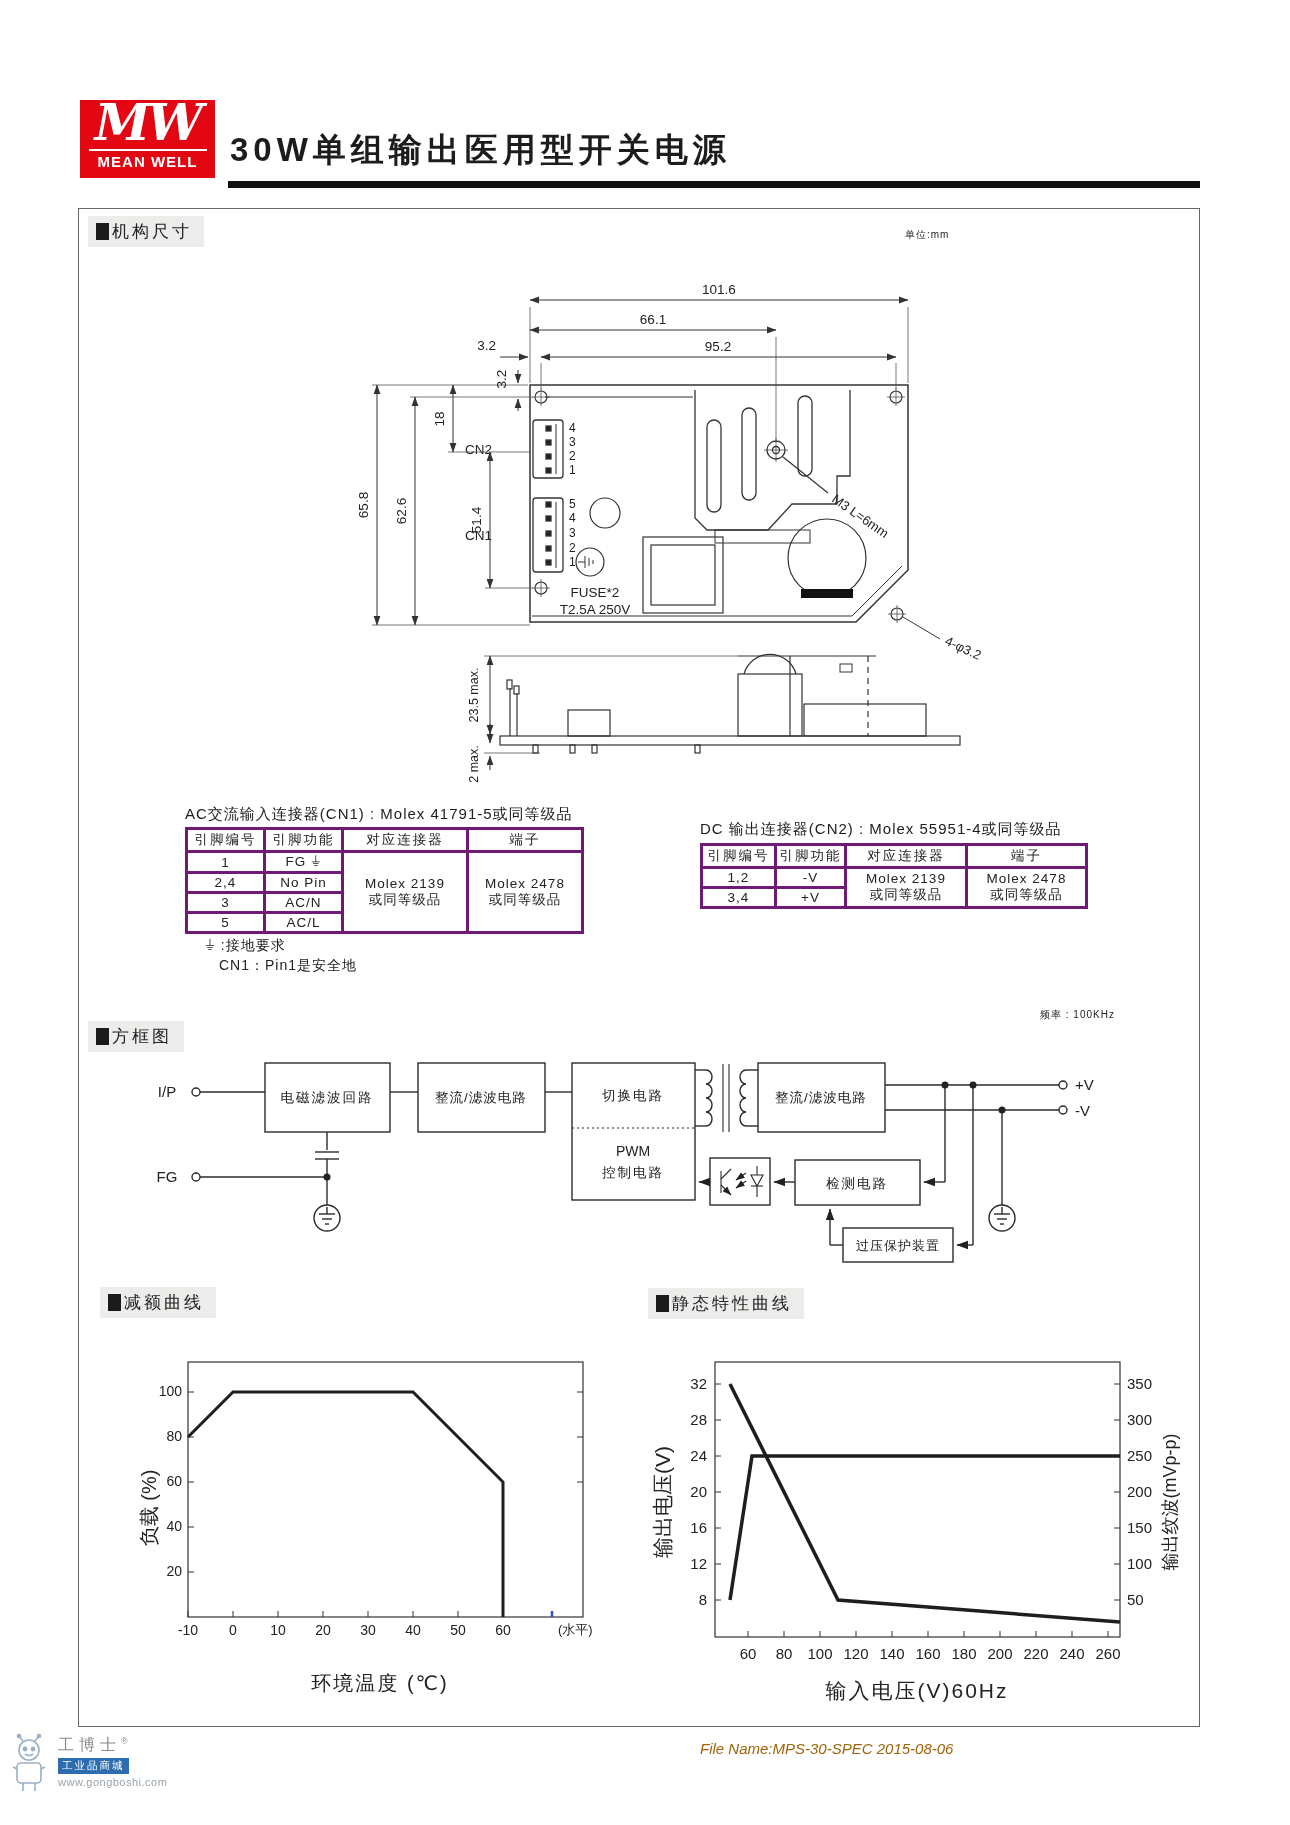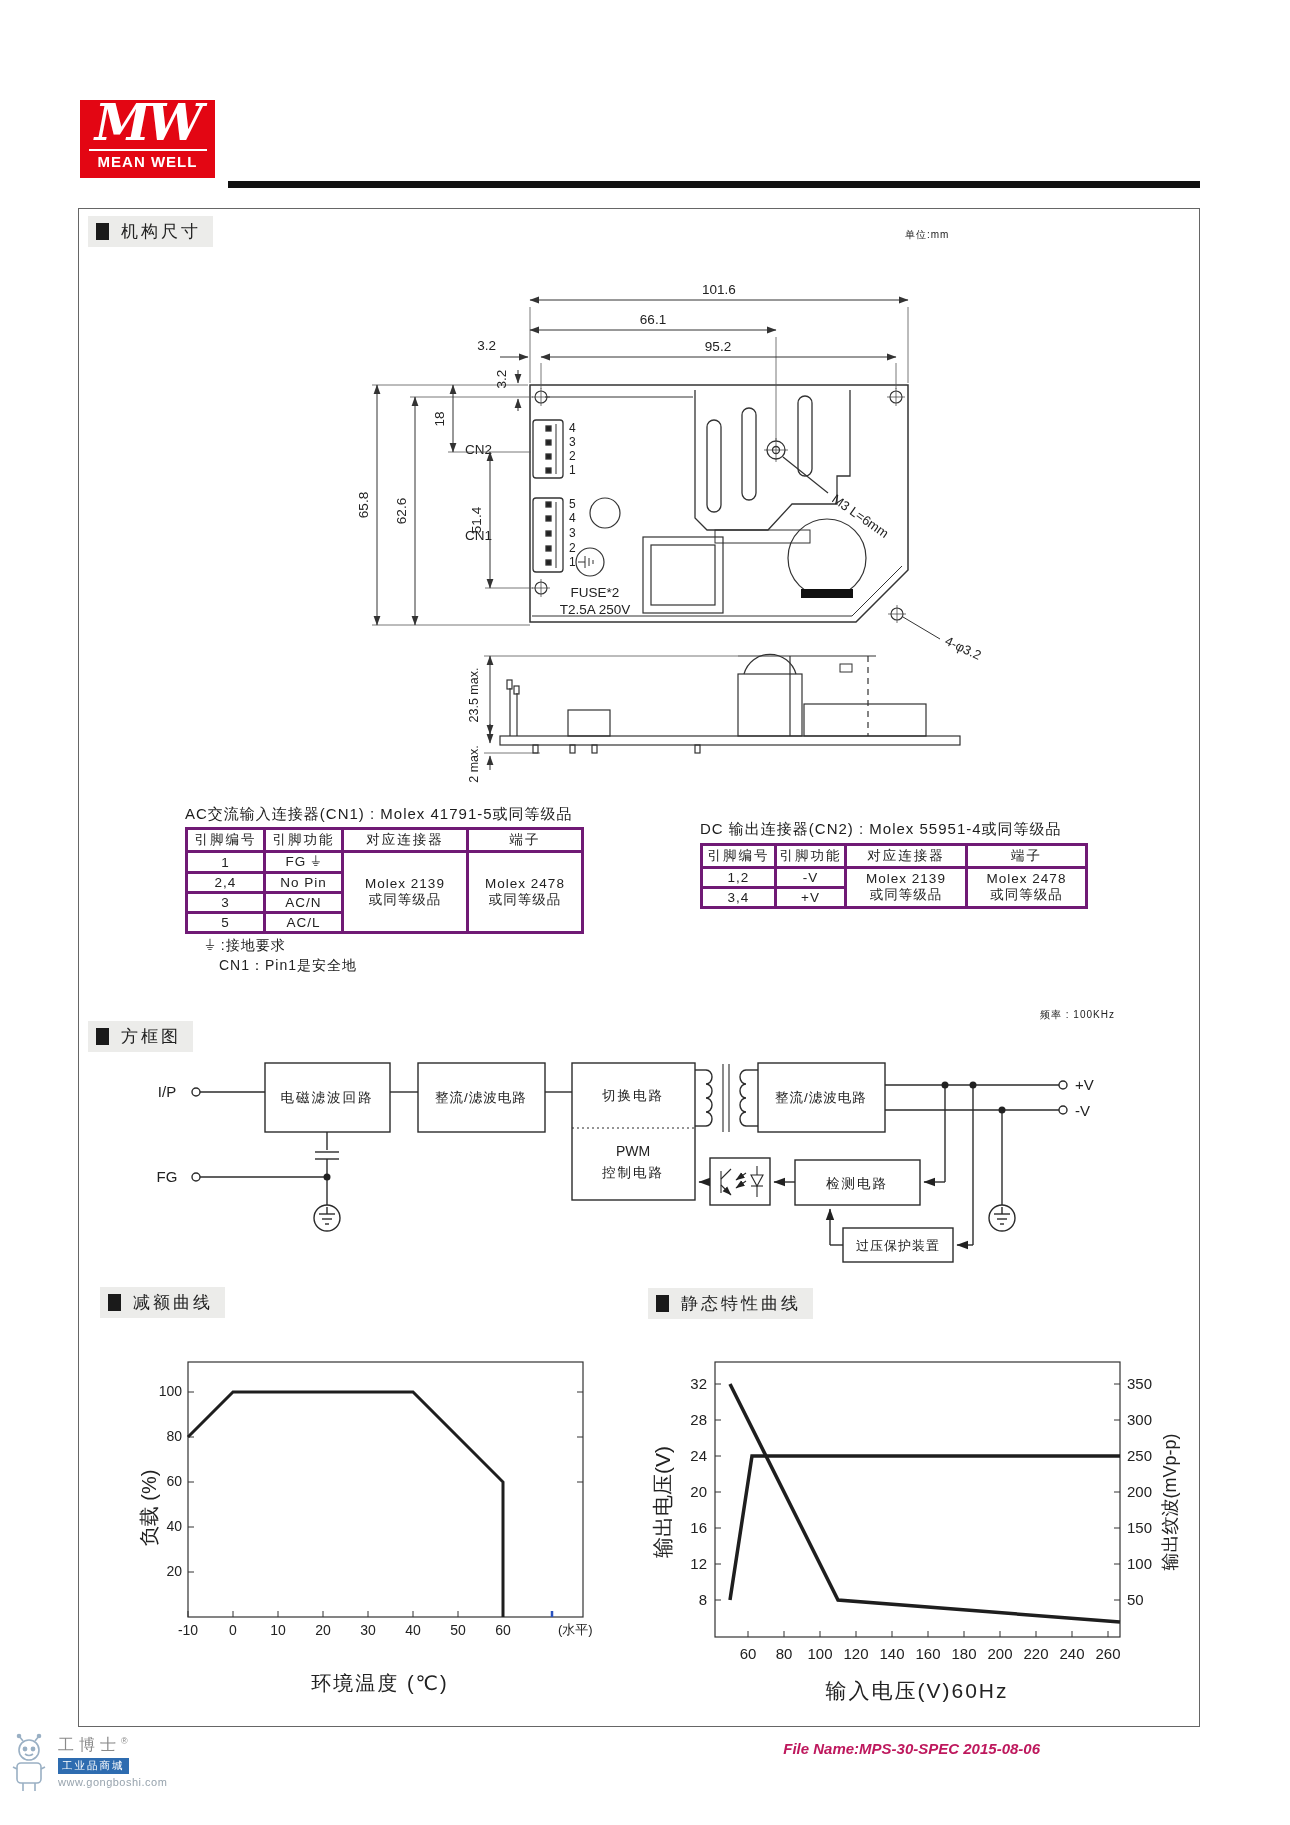--- a/index.html
+++ b/index.html
@@ -13,52 +13,53 @@
         font-size:50px;line-height:50px;letter-spacing:-3px;margin-top:-2px;}
   .logo .rule{width:118px;height:2px;background:#fff;margin:1px 0 2px 0;}
   .logo .name{font-size:15px;font-weight:bold;letter-spacing:1px;}
   .page-title{left:230px;top:128px;font-size:33px;font-weight:bold;letter-spacing:5px;}
   .series{left:840px;top:122px;width:322px;text-align:right;white-space:nowrap;}
   .series .latin{font-size:40px;font-weight:bold;letter-spacing:1px;}
   .series .cjk{font-size:34px;font-weight:bold;letter-spacing:2px;}
   .title-rule{left:228px;top:181px;width:972px;height:7px;background:#111;}
   .frame{left:78px;top:208px;width:1120px;height:1517px;border:1px solid #666;}
   
-  .seclabel{background:#ececea;display:flex;align-items:center;gap:12px;
+  .seclabel{background:#ececea;display:flex;align-items:center;gap:3px;
             padding:4px 12px 4px 8px;font-size:17px;letter-spacing:3px;color:#222;}
   .seclabel .sq{width:13px;height:17px;background:#1a1a1a;}
   .small-note{font-size:10px;color:#222;letter-spacing:1px;}
   
   table.spec{border-collapse:collapse;font-size:13.5px;color:#222;position:absolute;table-layout:fixed;}
   table.spec th,table.spec td{border:3px solid #701a75;text-align:center;padding:1px 2px;font-weight:normal;letter-spacing:1px;}
   table.spec th{letter-spacing:2px;}
   .tbl-title{font-size:15px;color:#1d1d1d;letter-spacing:1px;white-space:nowrap;}
   .note{font-size:14px;color:#222;letter-spacing:1px;line-height:20px;}
   
   svg{overflow:visible;}
   svg text{font-family:"Liberation Sans","DejaVu Sans",sans-serif;fill:#222;}
   
-  .footer{font-style:italic;color:#be185d;font-size:15px;text-align:right;white-space:nowrap;font-weight:bold;}
+  .footer{font-style:italic;color:#a16207;font-size:15px;white-space:nowrap;}
   .wm{left:8px;top:1735px;display:flex;gap:6px;align-items:flex-start;}
   .wm .txt{display:flex;flex-direction:column;gap:2px;}
   .wm .nm{font-size:16px;color:#8a8a8a;letter-spacing:5px;}
   .wm .nm sup{font-size:9px;}
   .wm .tag{background:#2e6cb0;color:#fff;font-size:10.5px;padding:1px 4px;letter-spacing:2px;width:max-content;}
   .wm .url{font-size:11px;color:#97a3ad;letter-spacing:.5px;}
 </style>
 </head>
 <body>
 
 <div class="page">
 
   <div class="abs logo">
     <span class="mw">MW</span>
     <span class="rule"></span>
     <span class="name">MEAN WELL</span>
   </div>
+  <div class="abs page-title">30W单组输出医用型开关电源</div>
   <div class="abs title-rule"></div>
 
   <div class="abs frame"></div>
 
   <div class="abs seclabel" style="left:88px;top:216px;">
     <span class="sq"></span>
     <span>机构尺寸</span>
   </div>
   <div class="abs small-note" style="left:905px;top:228px;">单位:mm</div>
 

